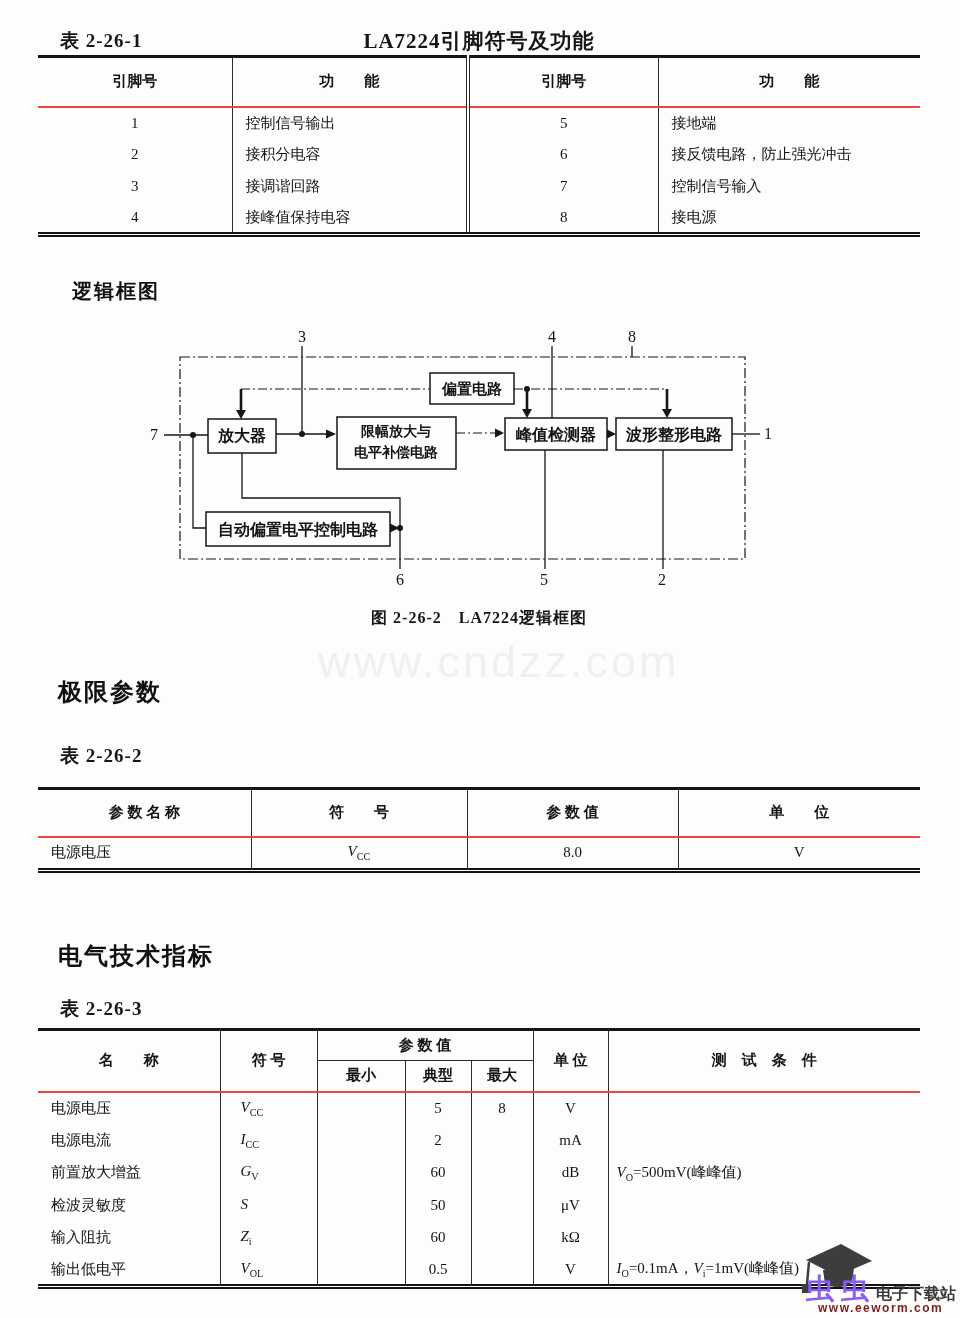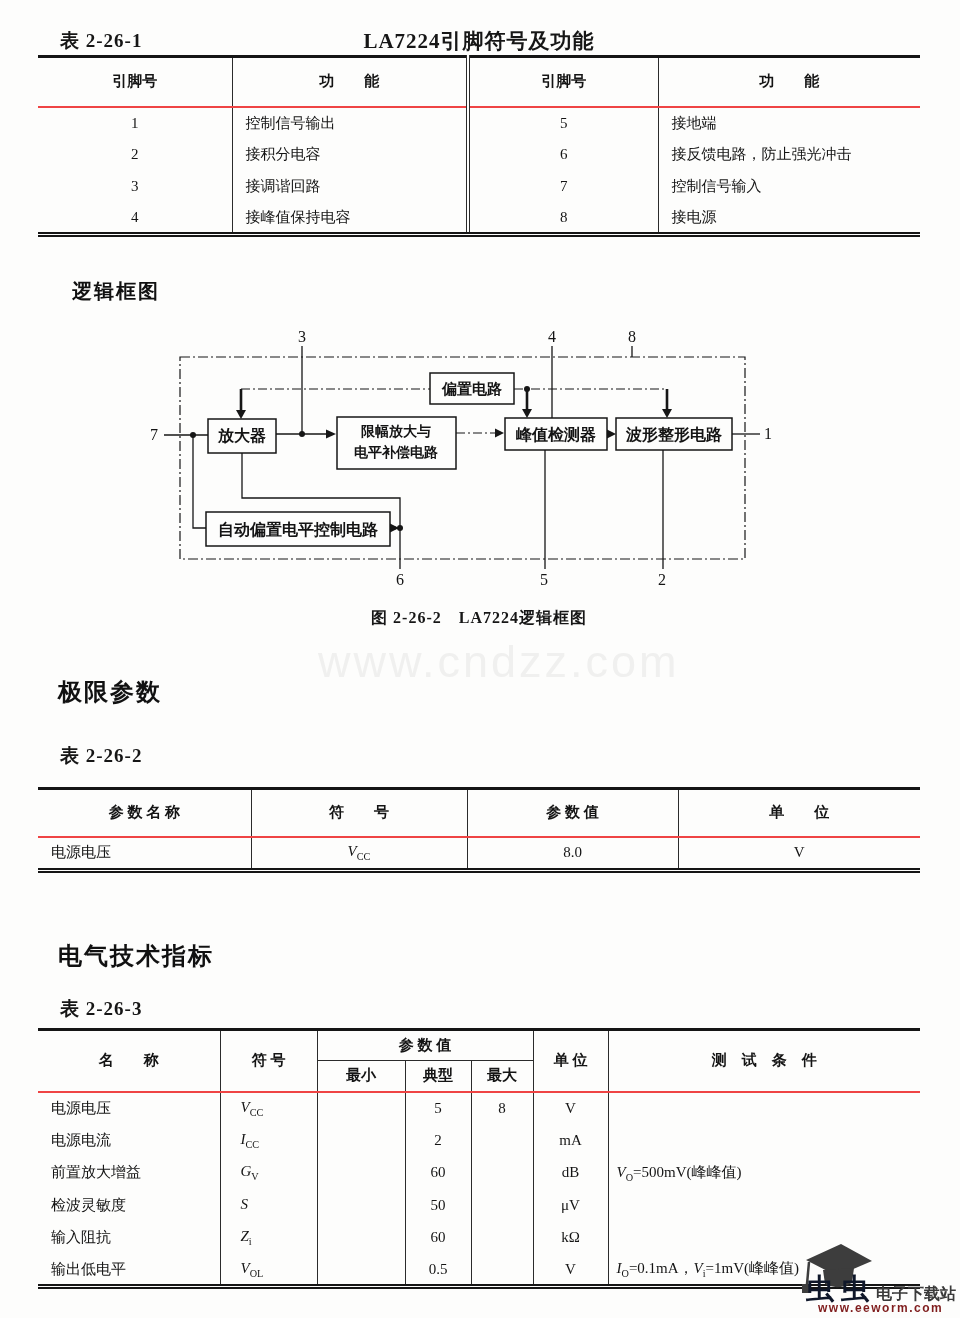--- a/index.html
+++ b/index.html
@@ -35,21 +35,21 @@
   svg text{font-family:"Liberation Serif","DejaVu Serif",serif;}
   .blk{fill:#fdfdfc;stroke:#161616;stroke-width:1.5;}
   .wire{stroke:#161616;stroke-width:1.3;fill:none;}
   .wire-d{stroke:#161616;stroke-width:1.2;fill:none;stroke-dasharray:9 3 2 3;}
   .wire-t{stroke:#161616;stroke-width:2.6;fill:none;}
   .dot{fill:#161616;}
   .btxt{font-size:16px;font-weight:700;fill:#141414;}
   .pintx{font-size:16px;fill:#141414;}
   .figcap{font-weight:700;font-size:16px;letter-spacing:1px;}
   .wm{font-family:"Liberation Sans","DejaVu Sans",sans-serif;color:#f0f0ef;font-size:45px;letter-spacing:3px;}
-  .logo-brand{font-weight:700;font-size:28px;color:#0f172a;letter-spacing:7px;font-family:"Liberation Sans",sans-serif;}
+  .logo-brand{font-weight:700;font-size:28px;color:#8b5cf6;letter-spacing:7px;font-family:"Liberation Sans",sans-serif;}
   .logo-site{font-weight:700;font-size:16px;color:#3a3a3a;font-family:"Liberation Sans",sans-serif;}
   .logo-url{font-weight:700;font-size:12px;color:#7f1d1d;letter-spacing:1.5px;font-family:"Liberation Sans",sans-serif;}
 </style>
 </head>
 <body>
 
 <div id="page">
 
   <div class="abs cap" style="left:60px;top:28px;">表 2-26-1</div>
   <div class="abs ttl" style="left:38px;top:27px;width:882px;">LA7224引脚符号及功能</div>

